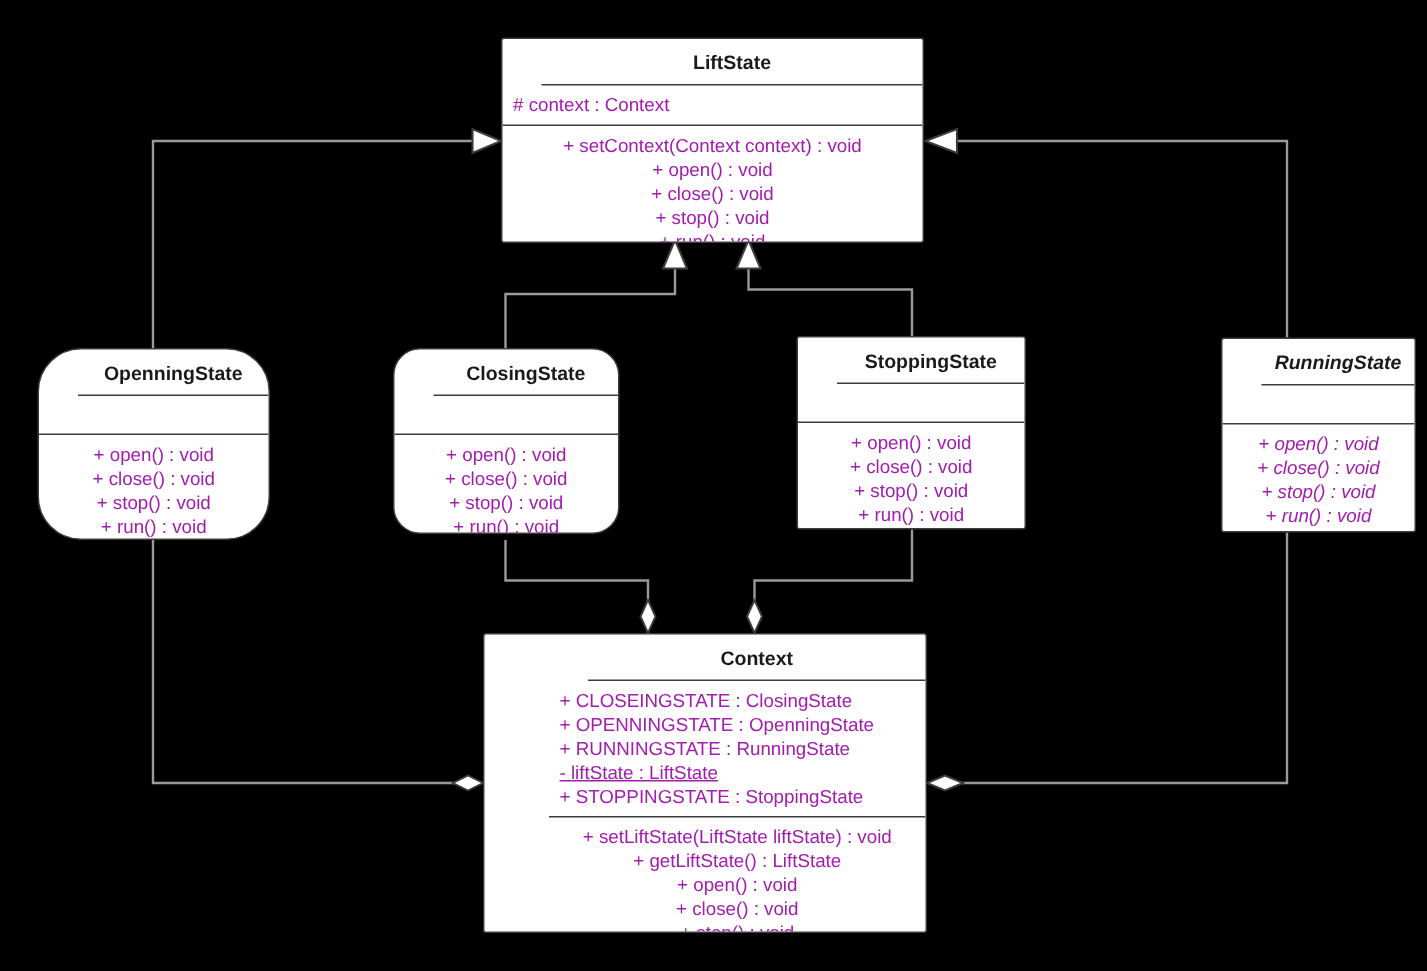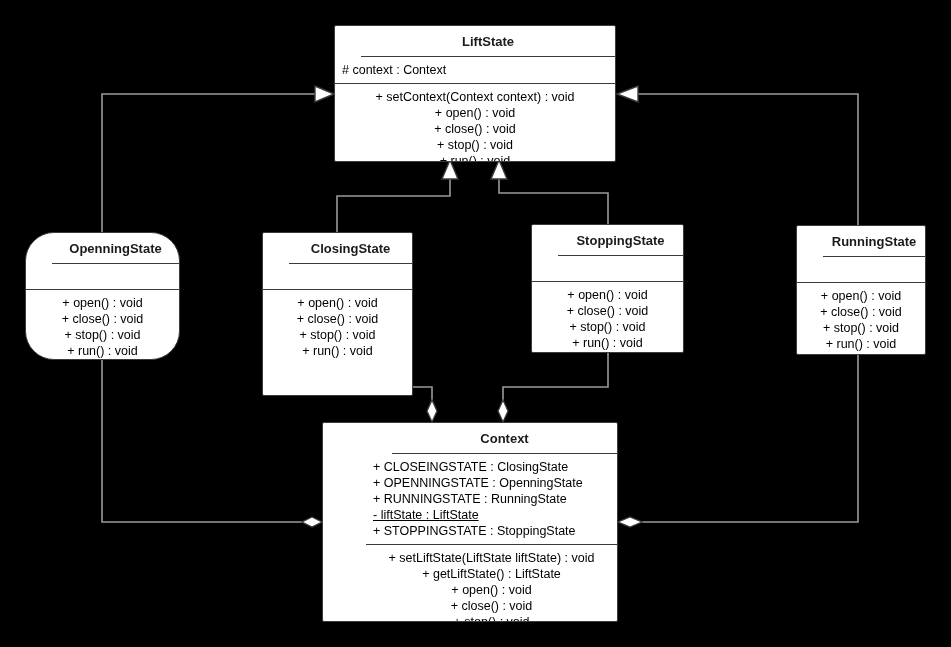--- a/index.html
+++ b/index.html
@@ -50,21 +50,21 @@
   .uml-compartment.last {
     border-bottom: none;
     text-align: center;
   }
   .uml-compartment.empty {
     height: 26px;
     padding: 0;
   }
   .uml-row {
     font-size: 12.5px;
-    color: #000000;
+    color: #a21caf;
     line-height: 16px;
     white-space: nowrap;
   }
   .uml-row.static {
     text-decoration: underline;
   }
 </style>
 </head>
 <body>
 
@@ -131,21 +131,21 @@
     <div class="uml-title">OpenningState</div>
     <div class="uml-compartment empty"></div>
     <div class="uml-compartment last">
       <div class="uml-row">+ open() : void</div>
       <div class="uml-row">+ close() : void</div>
       <div class="uml-row">+ stop() : void</div>
       <div class="uml-row">+ run() : void</div>
     </div>
   </div>
 
-  <div class="uml-class" style="left:262px; top:232px; width:151px; height:164px;">
+  <div class="uml-class" style="left:262px; top:232px; width:151px; height:124px;border-radius:18px;">
     <div class="uml-title">ClosingState</div>
     <div class="uml-compartment empty"></div>
     <div class="uml-compartment last">
       <div class="uml-row">+ open() : void</div>
       <div class="uml-row">+ close() : void</div>
       <div class="uml-row">+ stop() : void</div>
       <div class="uml-row">+ run() : void</div>
     </div>
   </div>
 
@@ -153,21 +153,21 @@
     <div class="uml-title">StoppingState</div>
     <div class="uml-compartment empty"></div>
     <div class="uml-compartment last">
       <div class="uml-row">+ open() : void</div>
       <div class="uml-row">+ close() : void</div>
       <div class="uml-row">+ stop() : void</div>
       <div class="uml-row">+ run() : void</div>
     </div>
   </div>
 
-  <div class="uml-class" style="left:796px; top:225px; width:130px; height:130px;">
+  <div class="uml-class" style="left:814px; top:225px; width:130px; height:130px;font-style:italic;">
     <div class="uml-title">RunningState</div>
     <div class="uml-compartment empty"></div>
     <div class="uml-compartment last">
       <div class="uml-row">+ open() : void</div>
       <div class="uml-row">+ close() : void</div>
       <div class="uml-row">+ stop() : void</div>
       <div class="uml-row">+ run() : void</div>
     </div>
   </div>
 

